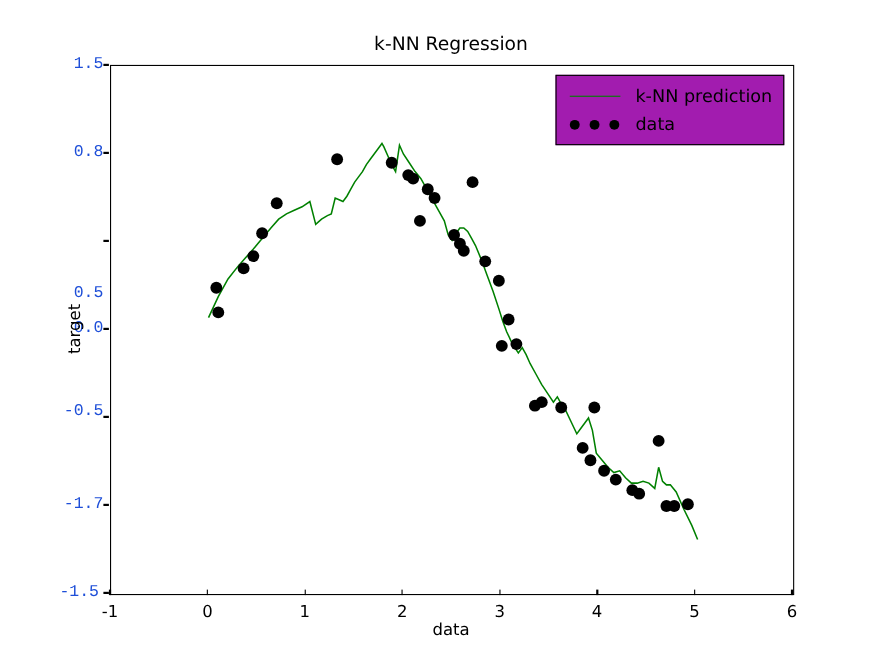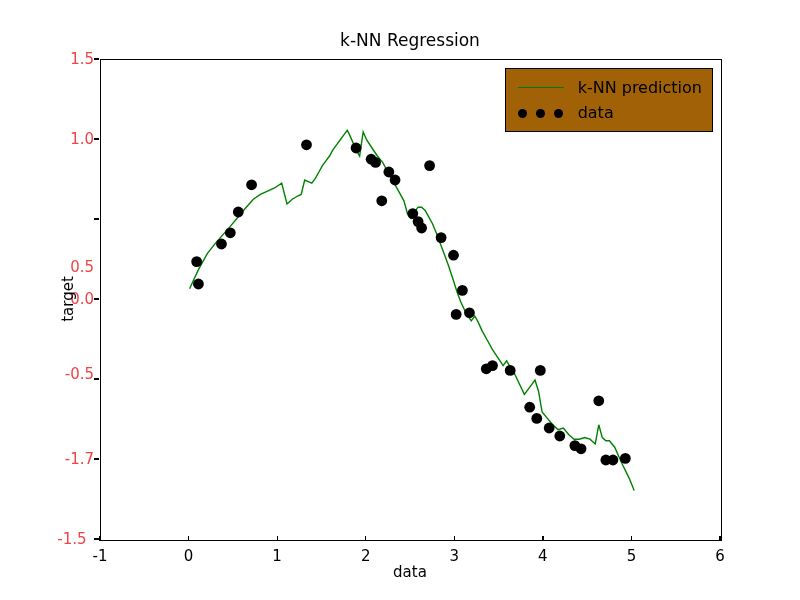--- a/index.html
+++ b/index.html
@@ -43,22 +43,23 @@
     position: absolute;
     left: 0;
     top: 0;
   }
   .ytick-label {
     position: absolute;
     right: 0;
     width: 44px;
     text-align: right;
     font-size: 15px;
-    color: #ef4444;
+    color: #1d4ed8;
     transform: translateY(-9px);
+    font-family: Liberation Mono, monospace;
   }
   .xtick-label {
     position: absolute;
     width: 40px;
     text-align: center;
     font-size: 15px;
     color: #000000;
     transform: translateX(-20px);
   }
   .ytick-mark {
@@ -104,21 +105,21 @@
     left: 100px;
     top: 541px;
     width: 620px;
     height: 24px;
   }
   #legend {
     position: absolute;
     right: 8px;
     top: 8px;
     border: 1.3px solid #000000;
-    background: #a16207;
+    background: #a21caf;
     padding: 6px 10px 6px 8px;
   }
   .legend-row {
     display: flex;
     align-items: center;
     height: 25px;
   }
   .legend-key {
     width: 54px;
     height: 20px;
@@ -218,21 +219,21 @@
             </span>
         </span>
         <span class="legend-label">data</span>
       </div>
     </div>
   </div>
 
   <div id="ytick-container">
       <div class="ytick-label" style="top: 0px;">1.5</div>
       <div class="ytick-mark" style="top: -0.6px; left: 44px;"></div>
-      <div class="ytick-label" style="top: 80px;">1.0</div>
+      <div class="ytick-label" style="top: 80px;">0.8</div>
       <div class="ytick-mark" style="top: 79.4px; left: 44px;"></div>
       <div class="ytick-label" style="top: 160px; margin-top: 48px;">0.5</div>
       <div class="ytick-mark" style="top: 159.4px; left: 44px;"></div>
       <div class="ytick-label" style="top: 240px;">0.0</div>
       <div class="ytick-mark" style="top: 239.4px; left: 44px;"></div>
       <div class="ytick-label" style="top: 315px;">-0.5</div>
       <div class="ytick-mark" style="top: 319.4px; left: 44px;"></div>
       <div class="ytick-label" style="top: 400px;">-1.7</div>
       <div class="ytick-mark" style="top: 399.4px; left: 44px;"></div>
       <div class="ytick-label" style="top: 480px; text-align: center;">-1.5</div>

